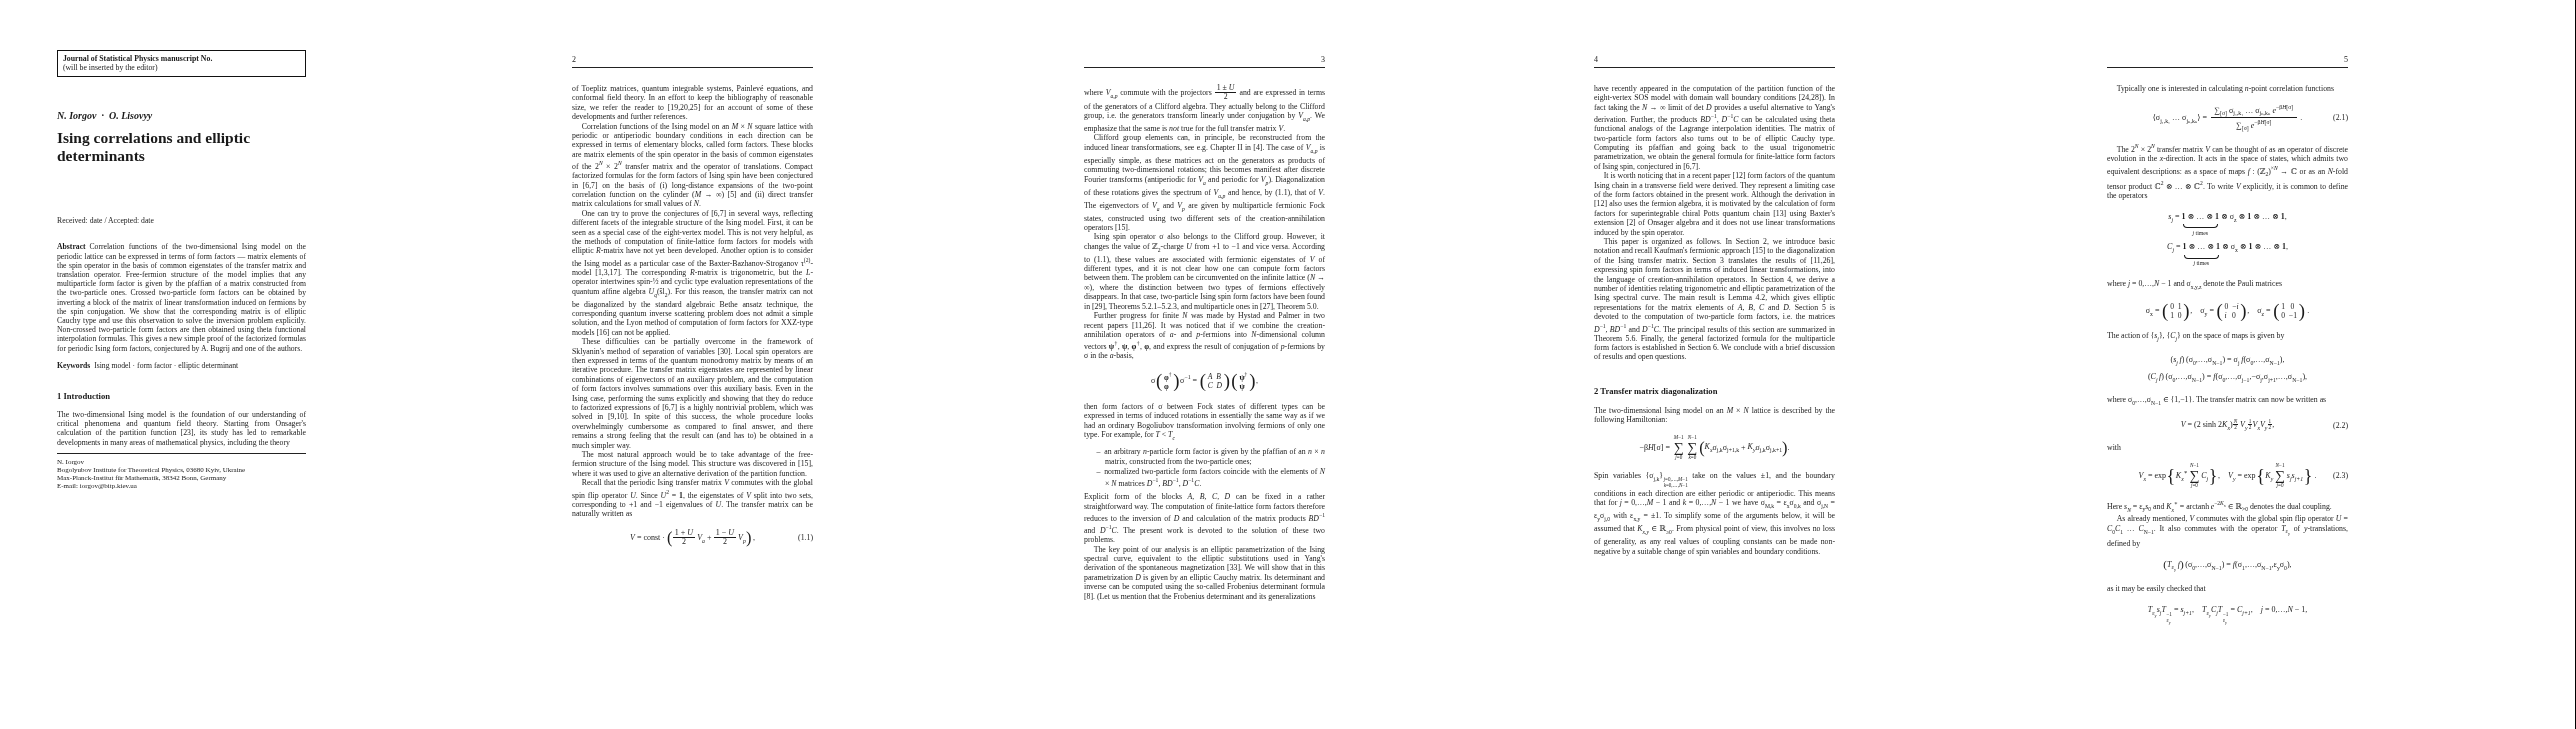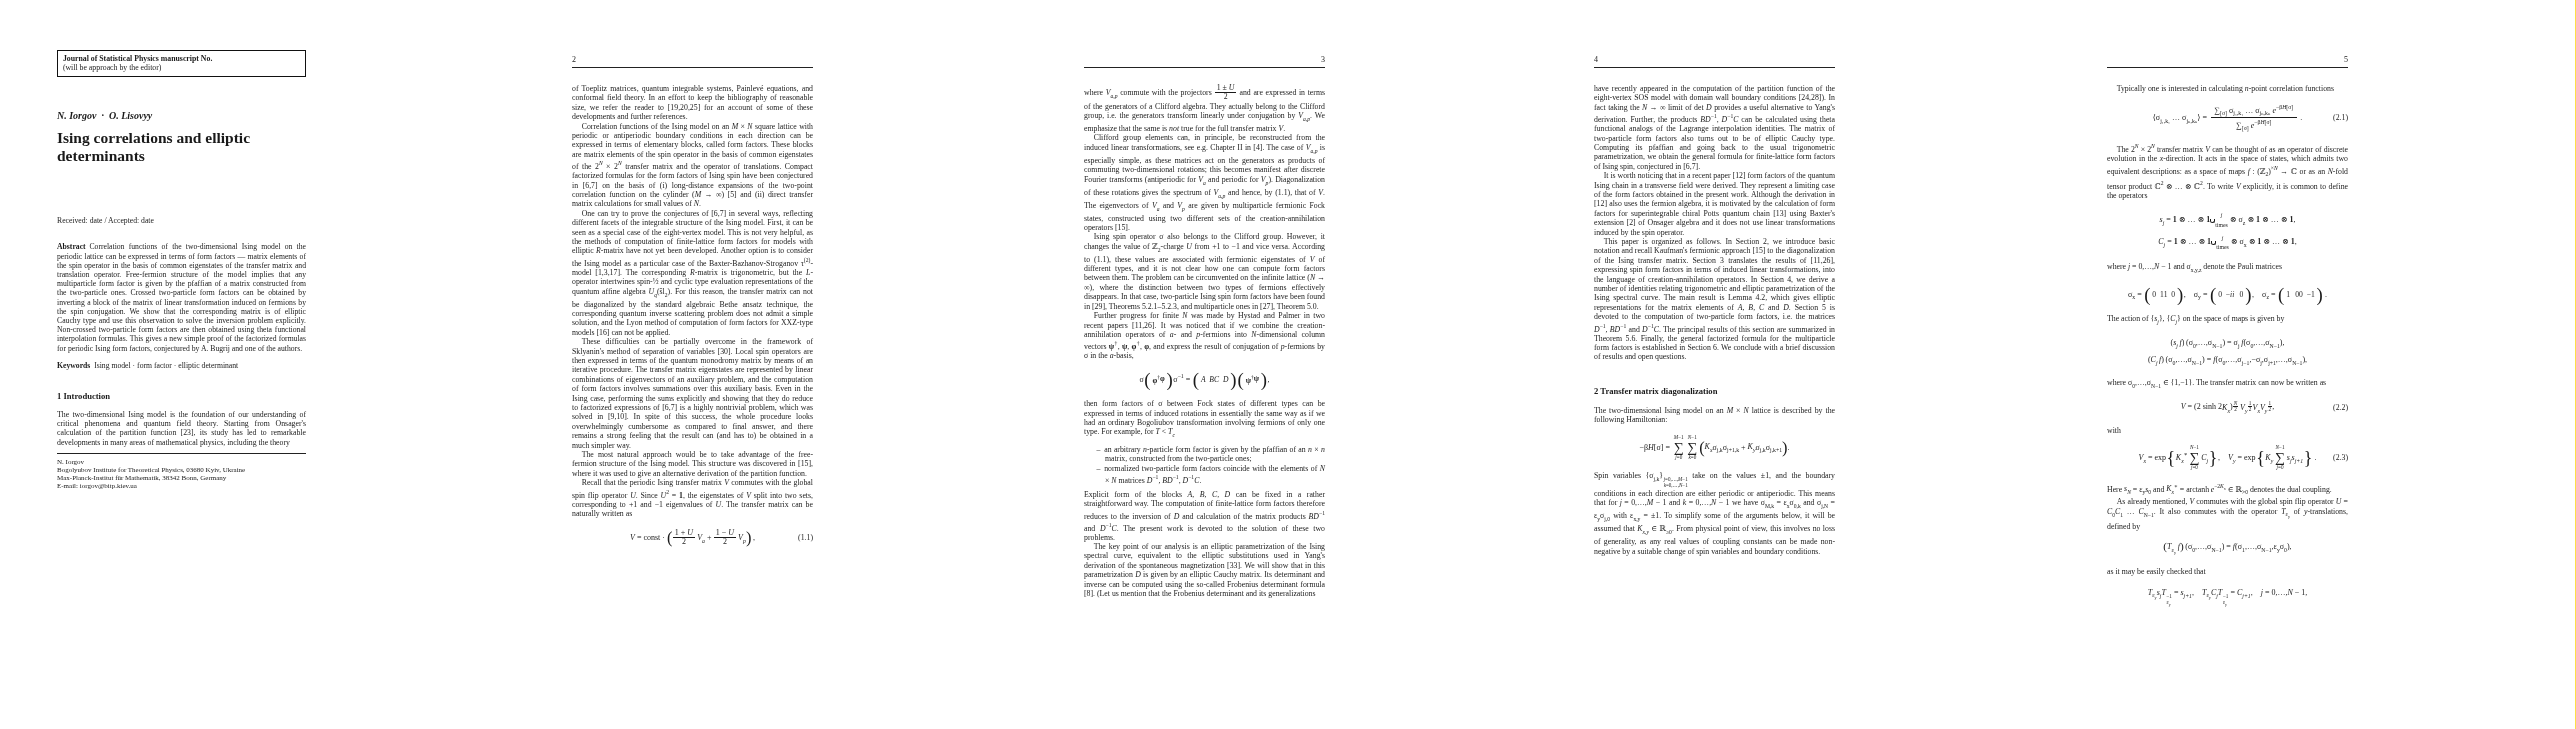--- a/index.html
+++ b/index.html
@@ -1,19 +1,19 @@
 <!DOCTYPE html>
 <html style="font-size:9.7px"><head>
 <meta charset="utf-8">
 <style>
   html,body{margin:0;padding:0;background:#ffffff;}
   body{width:2576px;height:729px;overflow:hidden;
        font-family:"Liberation Serif","DejaVu Serif",serif;color:#1a1a1a;
        -webkit-font-smoothing:antialiased;}
-  #canvas{position:relative;width:2576px;height:729px;background:#fde047;overflow:hidden;}
+  #canvas{position:relative;width:2576px;height:729px;background:#000000;overflow:hidden;}
 
   
   .watermark{position:absolute;left:13.4px;top:533px;transform:rotate(-90deg);
     transform-origin:0 0;white-space:nowrap;font-size:24px;letter-spacing:0.6px;
     color:#7f7f7f;font-family:"Liberation Serif","DejaVu Serif",serif;}
 
   
   .pages{position:absolute;top:0;left:0;display:flex;width:2576px;height:729px;}
   .page{width:515px;height:729px;position:relative;box-sizing:border-box;background:#fff;}
   .col{position:relative;box-sizing:content-box;}
@@ -65,30 +65,30 @@
   .frac .d{display:block;padding:0 1.8px;}
   .bigf{margin:0 1.8px;}
   .bigf .n,.bigf .d{padding:0.6px 3.6px;}
 
   .big{font-size:205%;font-weight:400;vertical-align:middle;line-height:0;}
   .big2{font-size:140%;vertical-align:-1.2px;line-height:0;}
   .bigc{font-size:225%;font-weight:400;vertical-align:middle;line-height:0;margin:0 0.6px;}
 
   .pmat{display:inline-flex;align-items:center;vertical-align:middle;margin:0 0.6px;}
   .pmat .p{font-size:235%;font-weight:400;line-height:0.95;}
-  .pmat .rows{display:inline-flex;flex-direction:row;align-items:flex-start;
+  .pmat .rows{display:inline-flex;flex-direction:column;align-items:flex-start;
               line-height:1.25;padding:0 1.8px;font-size:95%;}
   .pmat .rows .r{display:block;text-align:center;white-space:nowrap;}
 
   .sum{display:inline-flex;flex-direction:column;align-items:center;vertical-align:middle;
        line-height:1;margin:0 1.8px;}
   .sum .t,.sum .b{font-size:5.2px;line-height:1.15;}
   .sum .s{font-size:14px;line-height:1;}
 
-  .ub{display:inline-flex;flex-direction:row;align-items:center;vertical-align:baseline;}
+  .ub{display:inline-flex;flex-direction:column;align-items:center;vertical-align:baseline;}
   .ub .t{white-space:nowrap;}
   .ub .brace{width:88%;height:3px;border:0.7px solid currentColor;border-top:none;
              border-radius:0 0 4.9px 4.9px;margin-top:0.6px;}
   .ub .lbl{font-size:5.8px;margin-top:0.6px;}
 
   .fsup{display:inline-flex;flex-direction:column;align-items:center;line-height:1;
         font-size:5.2px;vertical-align:4.3px;margin:0 0.6px;}
   .fsup .fn{border-bottom:0.5px solid currentColor;padding:0 0.6px;}
 
   .stk{display:inline-flex;flex-direction:column;align-items:flex-start;
@@ -100,21 +100,21 @@
 </head>
 <body>
 
 <div id="canvas">
   <div class="watermark">arXiv:1012.2856v2&nbsp;&nbsp;[math-ph]&nbsp;&nbsp;5 Feb 2011</div>
   <div class="pages" id="pages">
       <div class="page p1">
         <div class="col">
           <div class="jbox">
             <div class="b1">Journal of Statistical Physics manuscript No.</div>
-            <div class="b2">(will be approach by the editor)</div>
+            <div class="b2">(will be inserted by the editor)</div>
           </div>
           <div class="authors">N. Iorgov · O. Lisovyy</div>
           <div class="ptitle">Ising correlations and elliptic determinants</div>
           <div class="received">Received: date / Accepted: date</div>
           <div class="abstract"><b>Abstract</b> Correlation functions of the two-dimensional Ising model on the periodic lattice can be expressed in terms of form factors — matrix elements of the spin operator in the basis of common eigenstates of the transfer matrix and translation operator. Free-fermion structure of the model implies that any multiparticle form factor is given by the pfaffian of a matrix constructed from the two-particle ones. Crossed two-particle form factors can be obtained by inverting a block of the matrix of linear transformation induced on fermions by the spin conjugation. We show that the corresponding matrix is of elliptic Cauchy type and use this observation to solve the inversion problem explicitly. Non-crossed two-particle form factors are then obtained using theta functional interpolation formulas. This gives a new simple proof of the factorized formulas for periodic Ising form factors, conjectured by A. Bugrij and one of the authors.</div>
           <div class="keywords"><b>Keywords</b> Ising model · form factor · elliptic determinant</div>
           <div class="heading">1 Introduction</div>
           <div class="para noindent">The two-dimensional Ising model is the foundation of our understanding of critical phenomena and quantum field theory. Starting from Onsager's calculation of the partition function [23], its study has led to remarkable developments in many areas of mathematical physics, including the theory</div>
           <div class="fnblock">
             <div class="fngroup">

